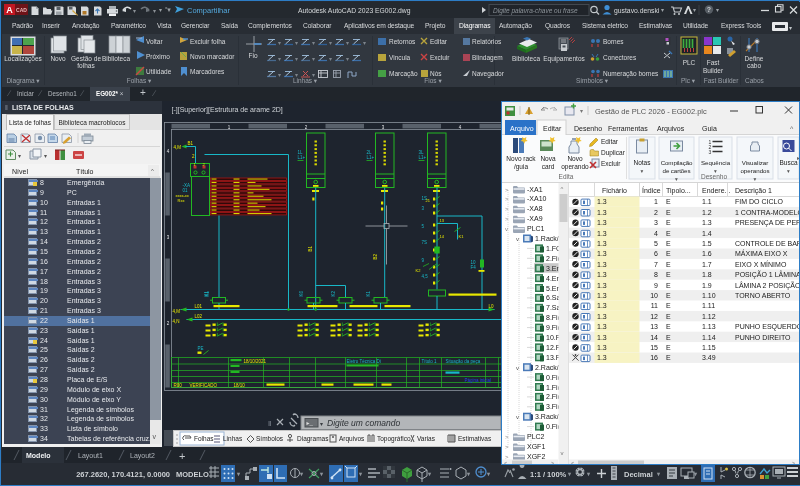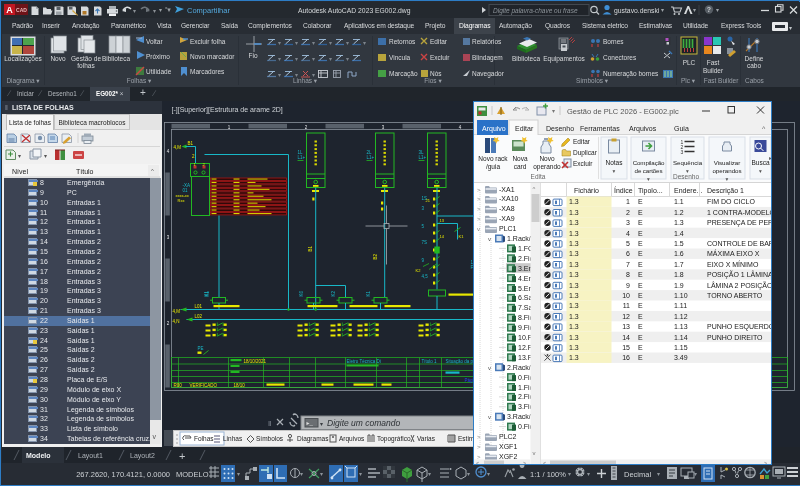--- a/index.html
+++ b/index.html
@@ -31,23 +31,23 @@
 .lrow .tit { position:absolute; left:63px; top:1px; white-space:nowrap; }
 .licon { position:absolute; left:24px; top:1px; width:9px; height:7px; background:#cfd8e2; border:1px solid #8494ac; }
 .licon:before { content:""; position:absolute; left:0; top:0; width:9px; height:2px; background:#5c85c0; }
 .licon.y:after { content:""; position:absolute; right:-1px; bottom:-1px; width:4px; height:4px; background:#e8c83c; }
 .lrow.sel { background:#50719f; }
 
 #draw { left:161px; top:100px; width:638px; height:346px; background:#1e242e; overflow:hidden; }
 
 #modelrow { left:1px; top:446px; width:798px; height:16px; background:#1f242b; }
 
-#statusbar { left:1px; top:462px; width:798px; height:22px; background:#272c34; }
-
-#plc { left:472px; top:100px; width:299px; height:364px; background:#f0f0f0; border:1px solid #2d7dc6;padding-left:31px; }
+#statusbar { left:1px; top:462px; width:798px; height:22px; background:#272c34;font-weight:bold; }
+
+#plc { left:500px; top:100px; width:299px; height:364px; background:#f0f0f0; border:1px solid #2d7dc6;padding-left:31px; }
 svg text { font-family:"Liberation Sans",sans-serif; }
 </style>
 </head>
 <body>
 <div id="app">
 <div class="abs" id="titlebar">
   <svg class="abs" style="left:0;top:0" width="798" height="16">
 
     <rect x="2" y="2" width="11" height="11" fill="#c01822"></rect>
     <text x="7.5" y="11" fill="#fff" font-size="9" font-weight="bold" text-anchor="middle">A</text>

